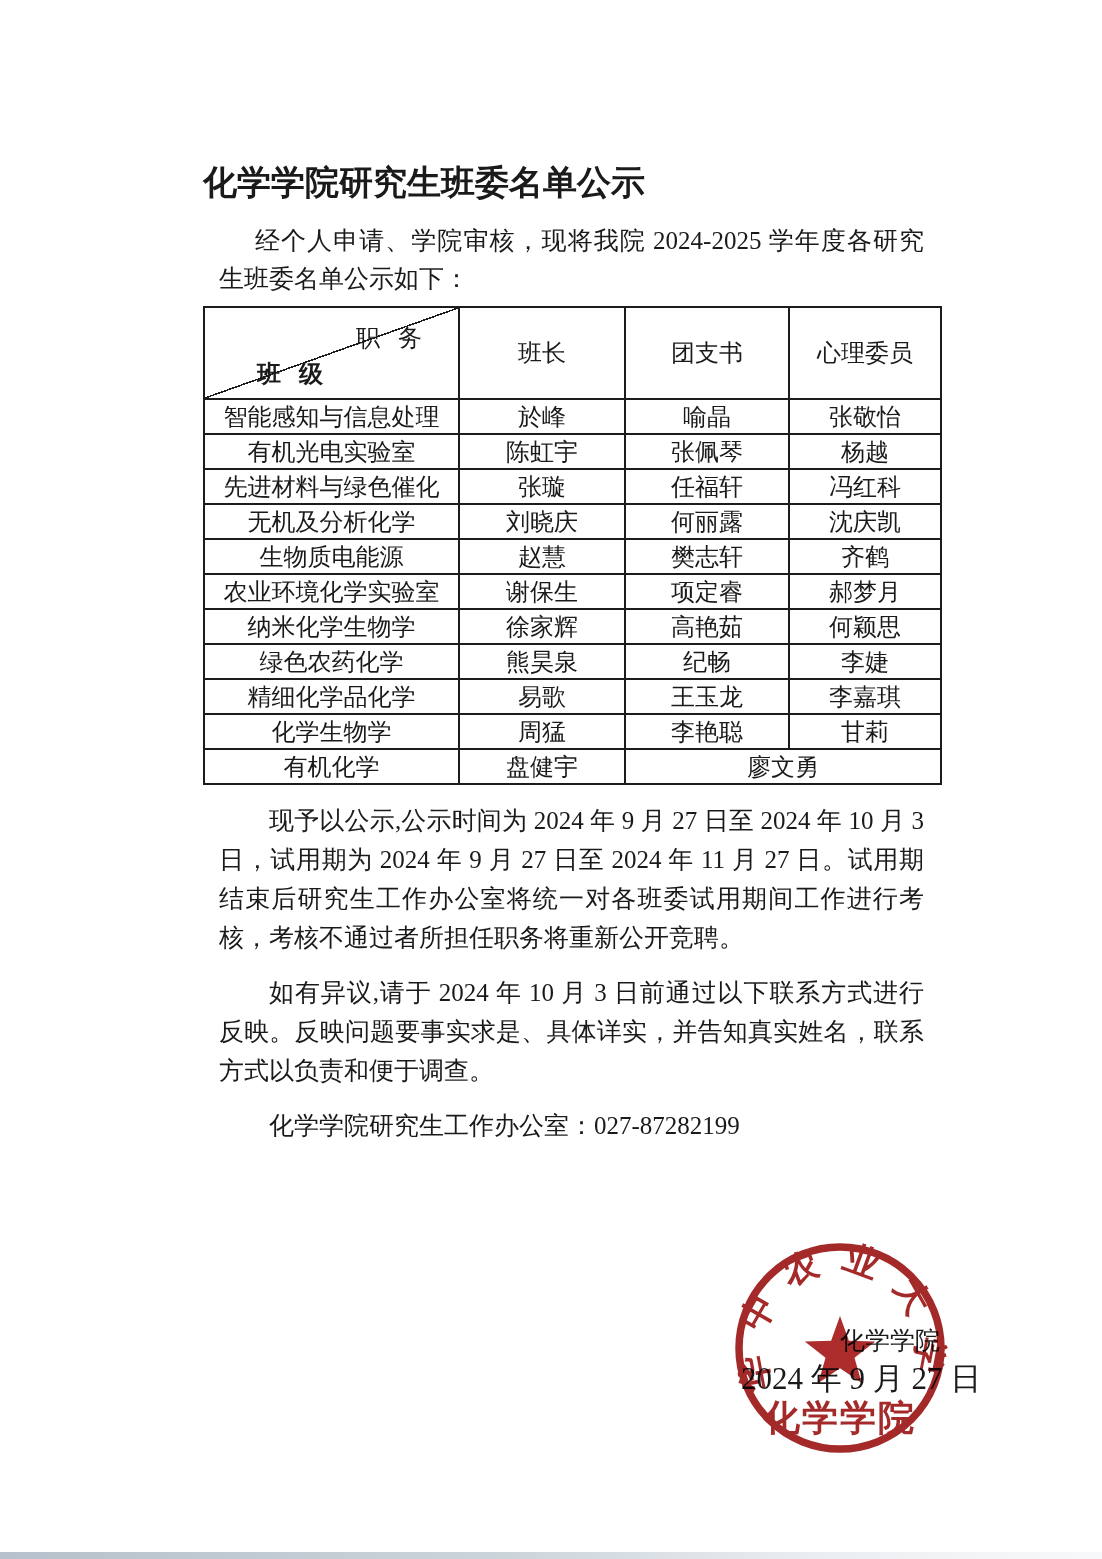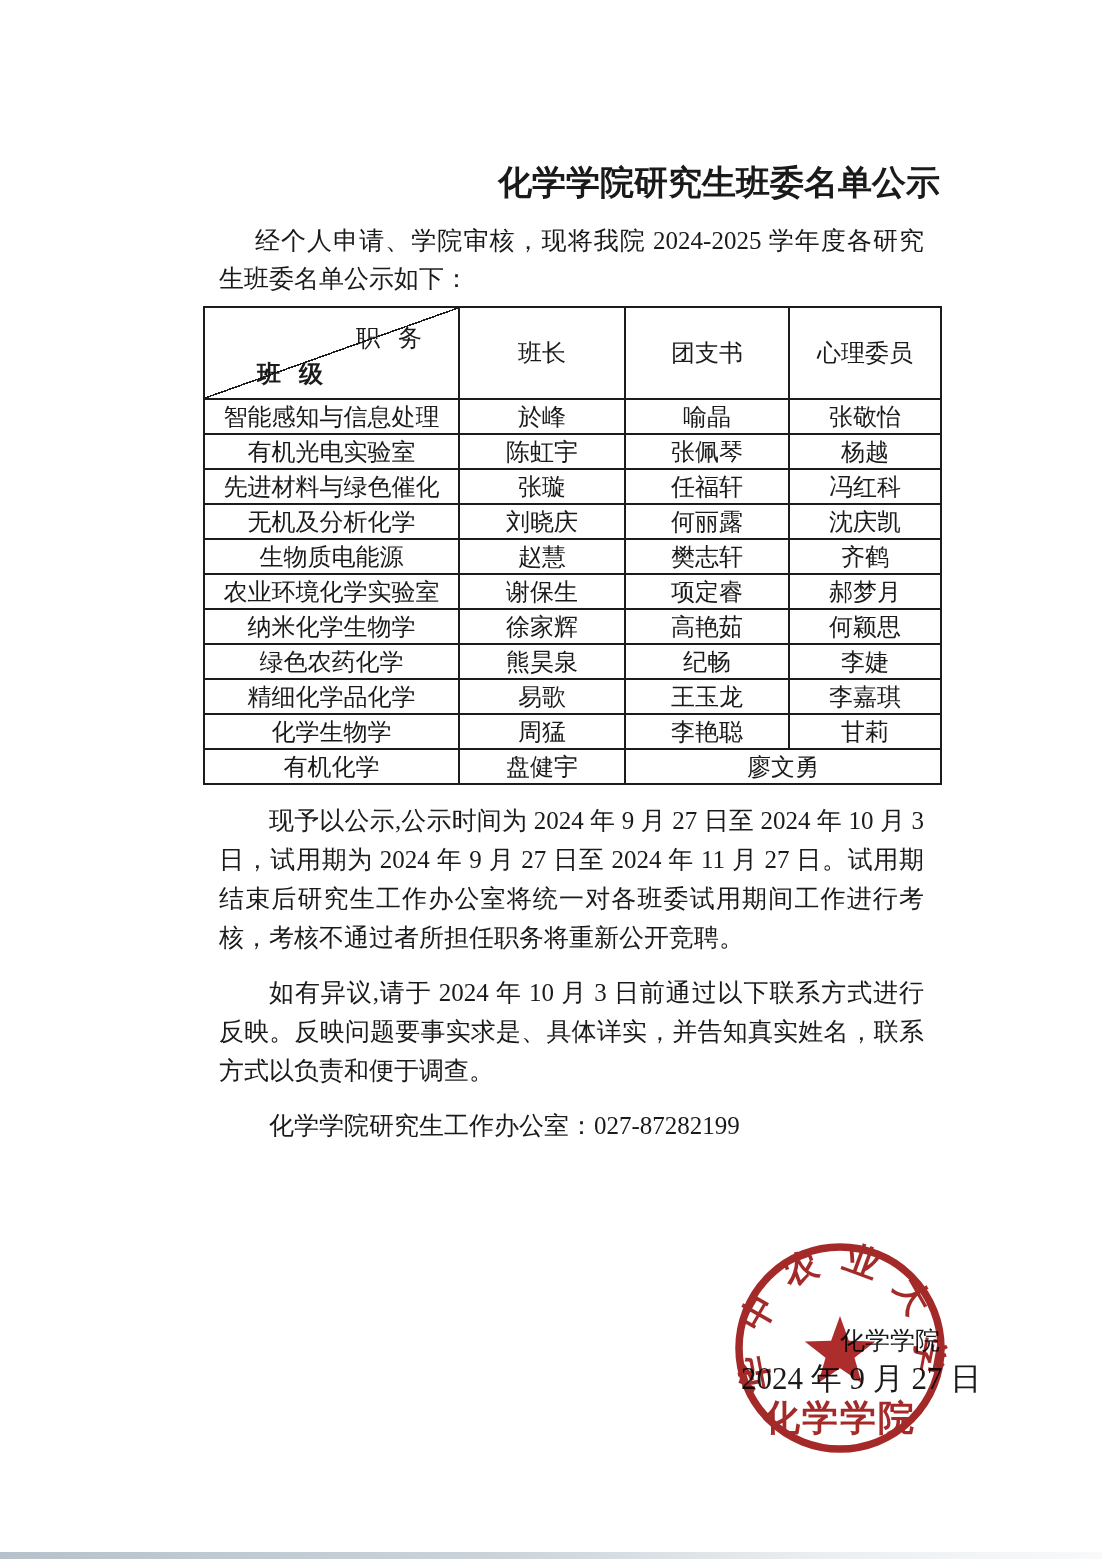--- a/index.html
+++ b/index.html
@@ -16,21 +16,21 @@
   .doc{
     position:absolute;
     left:203px;
     top:160px;
     width:737px;
   }
   .title{
     margin:0 0 10px 0;
     font-size:34px;
     font-weight:700;
-    text-align:right;
+    text-align:left;
     white-space:nowrap;
   }
   .para{
     margin:16px;
     font-size:25px;
     line-height:39px;
     text-align:justify;
     text-indent:50px;
   }
   .intro{ text-indent:36px; line-height:38px; margin-bottom:8px; }

